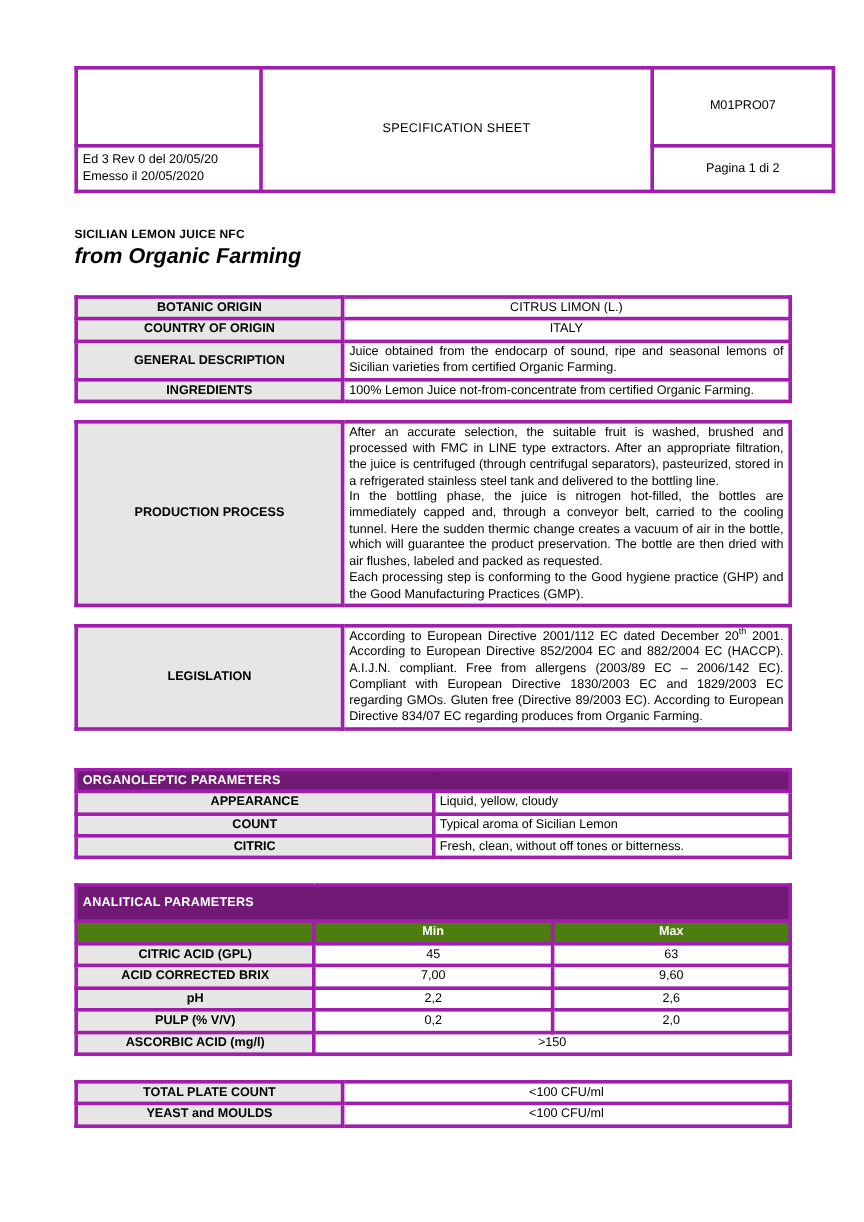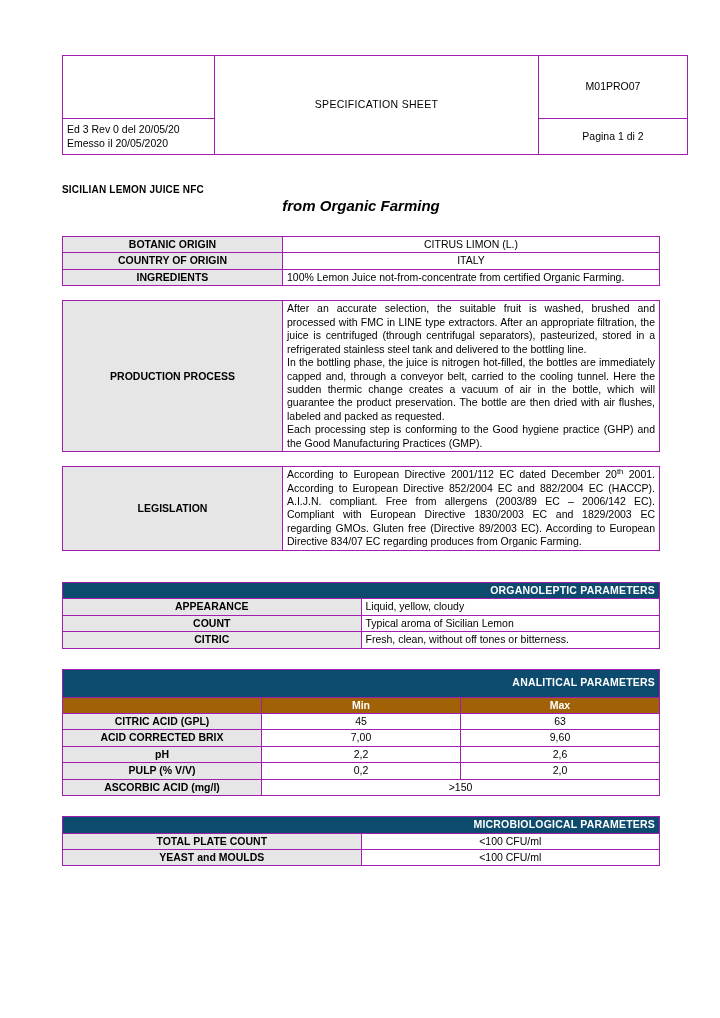--- a/index.html
+++ b/index.html
@@ -23,21 +23,21 @@
     padding: 55px 60px 0 62px;
   }
 
   
   table.doc {
     width: 598px;
     border-collapse: collapse;
     table-layout: fixed;
   }
   table.doc td, table.doc th {
-    border: 1px solid #a21caf;
+    border: 3px solid #a21caf;
     vertical-align: middle;
     padding: 1px 4px;
     font-size: 10.5px;
     line-height: 1.28;
   }
 
   
   .masthead td {
     border: 1px solid #a2a2a2;
     font-size: 10.5px;
@@ -56,23 +56,22 @@
 
   
   .product-title {
     text-align: left;
     margin: 29px 0 0 0;
     font-size: 10px;
     font-weight: bold;
     letter-spacing: .2px;
   }
   .product-subtitle {
-    text-align: center;
     margin: 2px 0 0 0;
-    font-size: 15px;
+    font-size: 18px;
     font-weight: bold;
     font-style: italic;
   }
 
   
   .spec { margin-top: 22px; padding-left: 36px; }
   .lbl {
     background: #e6e6e6;
     text-align: center;
     font-weight: bold;
@@ -80,33 +79,33 @@
     width: 211px;
   }
   .val-center { text-align: center; }
   .val-just   { text-align: justify; text-align-last: left; hyphens: none; }
 
   .block { margin-top: 14px; }
   .block .lbl { vertical-align: middle; }
 
   
   .banner {
-    background: #0c4a6e;
+    background: #701a75;
     color: #ffffff;
-    text-align: right;
+    text-align: left;
     font-weight: bold;
     font-size: 11px;
     letter-spacing: .2px;
     border: 1px solid #e00634;
     padding: 3px 4px;
     margin-top: 46px;
   }
   .banner-tall { height: 25px; }
   .sub-red {
-    background: #a16207;
+    background: #4d7c0f;
     color: #ffffff;
     text-align: center;
     font-weight: bold;
     font-size: 10.5px;
     border: 1px solid #3a3a3a;
   }
   .redtbl td { border: 1px solid #3a3a3a; }
   .redtbl .lbl { background: #e6e6e6; }
 
   .mt-organo { margin-top: 31px; }
@@ -140,20 +139,24 @@
 
   <table class="doc spec">
     <tbody>
         <tr>
       <td class="lbl">BOTANIC ORIGIN</td>
       <td class="val-center">CITRUS LIMON (L.)</td>
     </tr>
     <tr>
       <td class="lbl">COUNTRY OF ORIGIN</td>
       <td class="val-center">ITALY</td>
+    </tr>
+    <tr>
+      <td class="lbl">GENERAL DESCRIPTION</td>
+      <td class="val-just">Juice obtained from the endocarp of sound, ripe and seasonal lemons of Sicilian varieties from certified Organic Farming.</td>
     </tr>
     <tr>
       <td class="lbl">INGREDIENTS</td>
       <td class="val-just">100% Lemon Juice not-from-concentrate from certified Organic Farming.</td>
     </tr>
   </tbody>
     </table>
 
   <table class="doc block">
     <tbody>
@@ -229,23 +232,20 @@
     </tr>
     <tr>
       <td class="lbl">ASCORBIC ACID (mg/l)</td>
       <td class="val-center" colspan="2">&gt;150</td>
     </tr>
   </tbody>
     </table>
 
   <table class="doc redtbl mt-micro">
     <tbody>
-        <tr>
-      <td class="banner" colspan="2">MICROBIOLOGICAL PARAMETERS</td>
-    </tr>
     <tr>
       <td class="lbl">TOTAL PLATE COUNT</td>
       <td class="val-center">&lt;100 CFU/ml</td>
     </tr>
     <tr>
       <td class="lbl">YEAST and MOULDS</td>
       <td class="val-center">&lt;100 CFU/ml</td>
     </tr>
   </tbody>
     </table>

